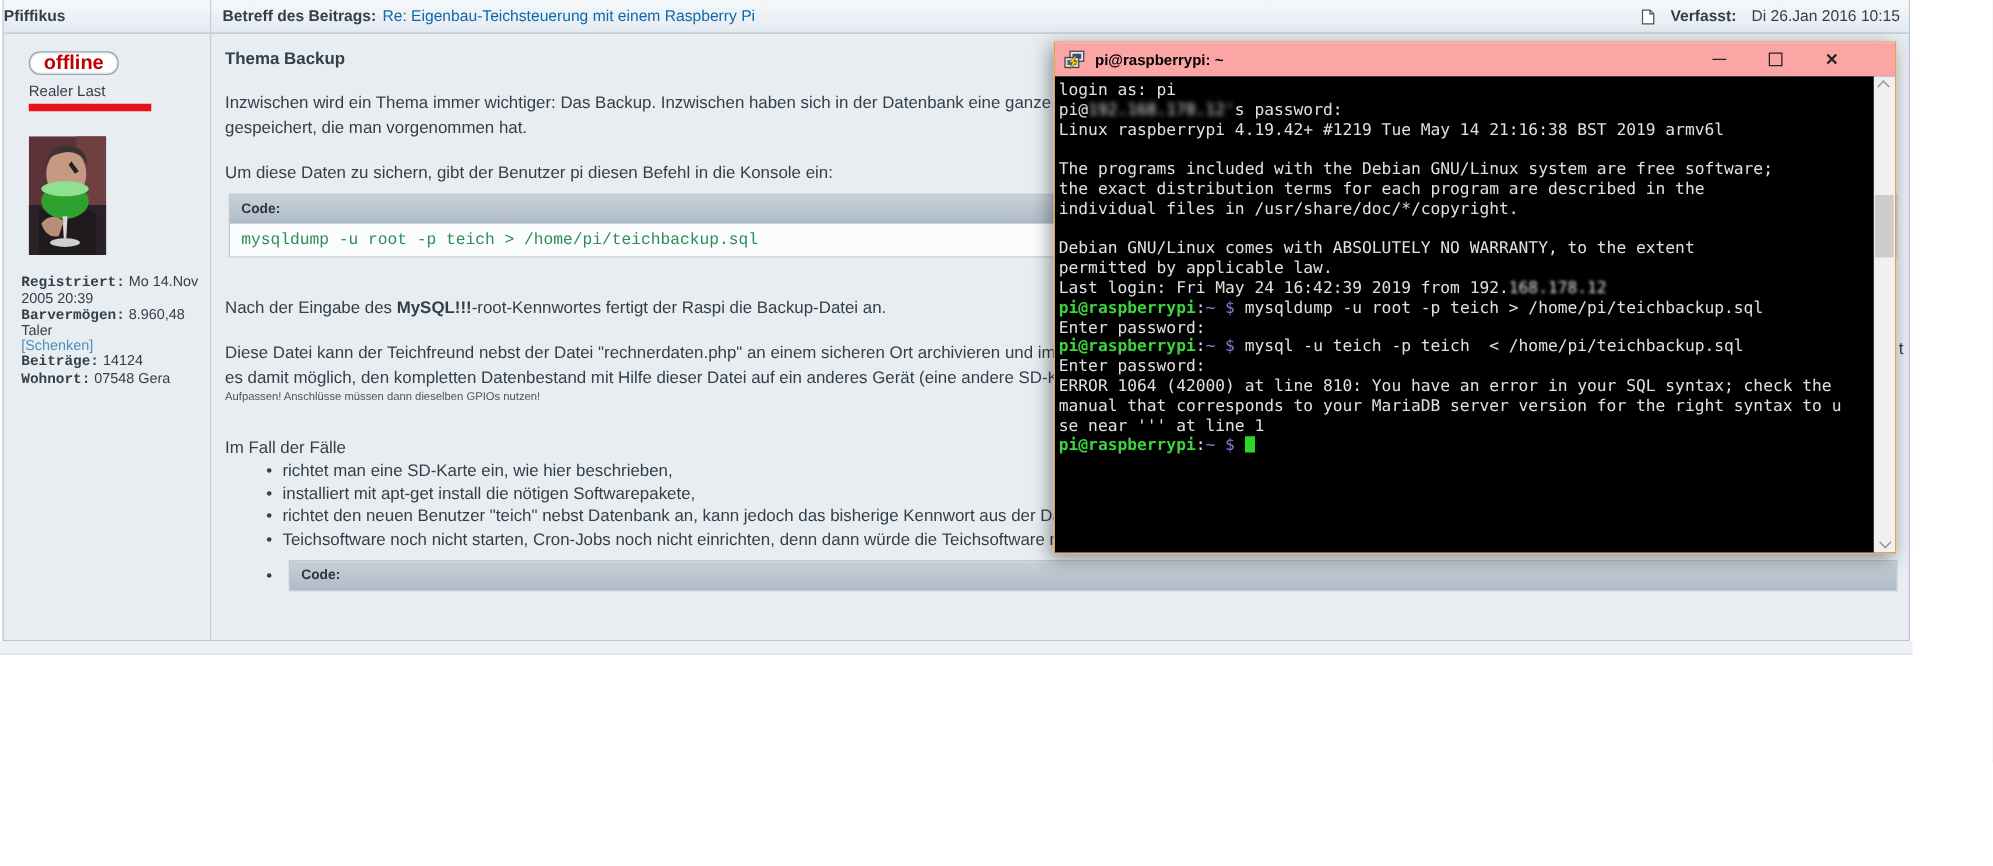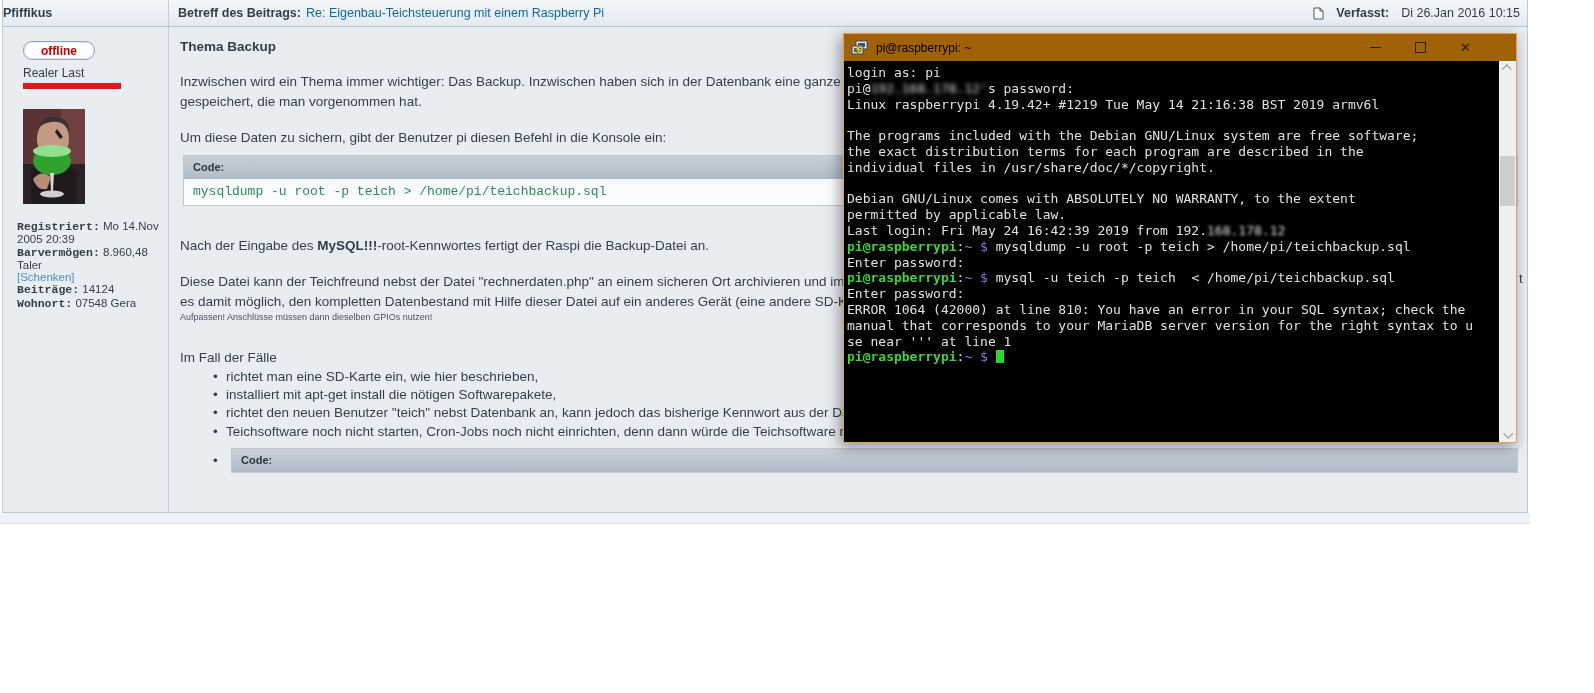--- a/index.html
+++ b/index.html
@@ -25,21 +25,21 @@
   a.lnk{color:var(--c-link);text-decoration:none;cursor:pointer;}
   .posted-cell{display:flex;align-items:center;gap:12px;padding-right:7px;flex:0 0 auto;}
   .posted-cell .b{font-weight:bold;}
 
   
   .sidebar{position:absolute;left:0;top:27px;width:166px;height:486px;box-sizing:border-box;
         border-right:1px solid #C6CFD8;font-size:11.5px;}
   .offline-btn{position:absolute;left:20px;top:14px;width:70px;height:17px;background:#fff;
         border:1px solid #97A4B1;border-radius:9px;box-shadow:inset 0 0 0 1px #E3E8ED;
         display:flex;align-items:center;justify-content:center;
-        color:var(--c-offline);font-weight:bold;font-size:12px;}
+        color:var(--c-offline);font-weight:bold;font-size:16px;}
   .rank{position:absolute;left:20px;top:39px;font-size:12px;}
   .rank-bar{position:absolute;left:20px;top:56px;width:98px;height:6px;background:var(--c-red-bar);}
   .avatar{position:absolute;left:20px;top:82px;width:62px;height:95px;display:block;}
   .user-fields{position:absolute;left:14px;top:193px;width:146px;line-height:12.3px;}
   .user-fields .b{font-weight:bold;font-family:Liberation Mono, monospace;}
   a.lnk2{color:var(--c-link2);text-decoration:none;cursor:pointer;}
 
   
   .content{position:absolute;left:167px;top:27px;width:1359px;height:486px;box-sizing:border-box;
         padding:12px 6px 0 10px;font-size:13.5px;line-height:20px;}
@@ -61,21 +61,21 @@
   ul.bullets li::before{content:"\2022";position:absolute;left:-13px;top:0;}
   .li-code{display:flex;align-items:flex-start;}
   .bullet-dot{flex:0 0 auto;width:13px;margin-left:33px;margin-top:6px;line-height:14px;}
   .li-code .codebox{flex:1;margin-left:5px;}
   .overflow-frag{position:absolute;left:1519px;top:271px;font-size:13.5px;z-index:1;}
 
   
   .putty{position:absolute;left:843px;top:33px;width:674px;height:410px;box-sizing:border-box;
         border:1px solid var(--win-border);background:#fff;z-index:10;
         box-shadow:-3px 4px 14px rgba(0,0,0,.40);display:flex;flex-direction:column;}
-  .titlebar{height:27px;flex:0 0 auto;display:flex;align-items:center;padding-left:7px;background:#a16207;}
+  .titlebar{height:27px;flex:0 0 auto;display:flex;align-items:center;padding-left:7px;background:#fca5a5;font-weight:bold;}
   .win-title{font-size:12px;color:#000;margin-left:7px;flex:0 0 auto;}
   .winbtns{margin-left:auto;display:flex;height:100%;margin-right:28px;}
   .wbtn{width:45px;height:100%;display:flex;align-items:center;justify-content:center;cursor:default;}
   .glyph-min{width:11px;height:1px;background:#222;display:block;}
   .glyph-max{width:9px;height:9px;border:1px solid #222;display:block;}
   .glyph-close{font-size:13px;color:#222;line-height:13px;}
   .term-wrap{flex:1;display:flex;min-height:0;background:var(--t-bg);}
   .term{flex:1;padding:4px 0 0 3px;font-family:"DejaVu Sans Mono",monospace;
         font-size:13px;line-height:15.8px;color:var(--t-fg);white-space:pre;overflow:hidden;}
   .tline{height:15.8px;}

